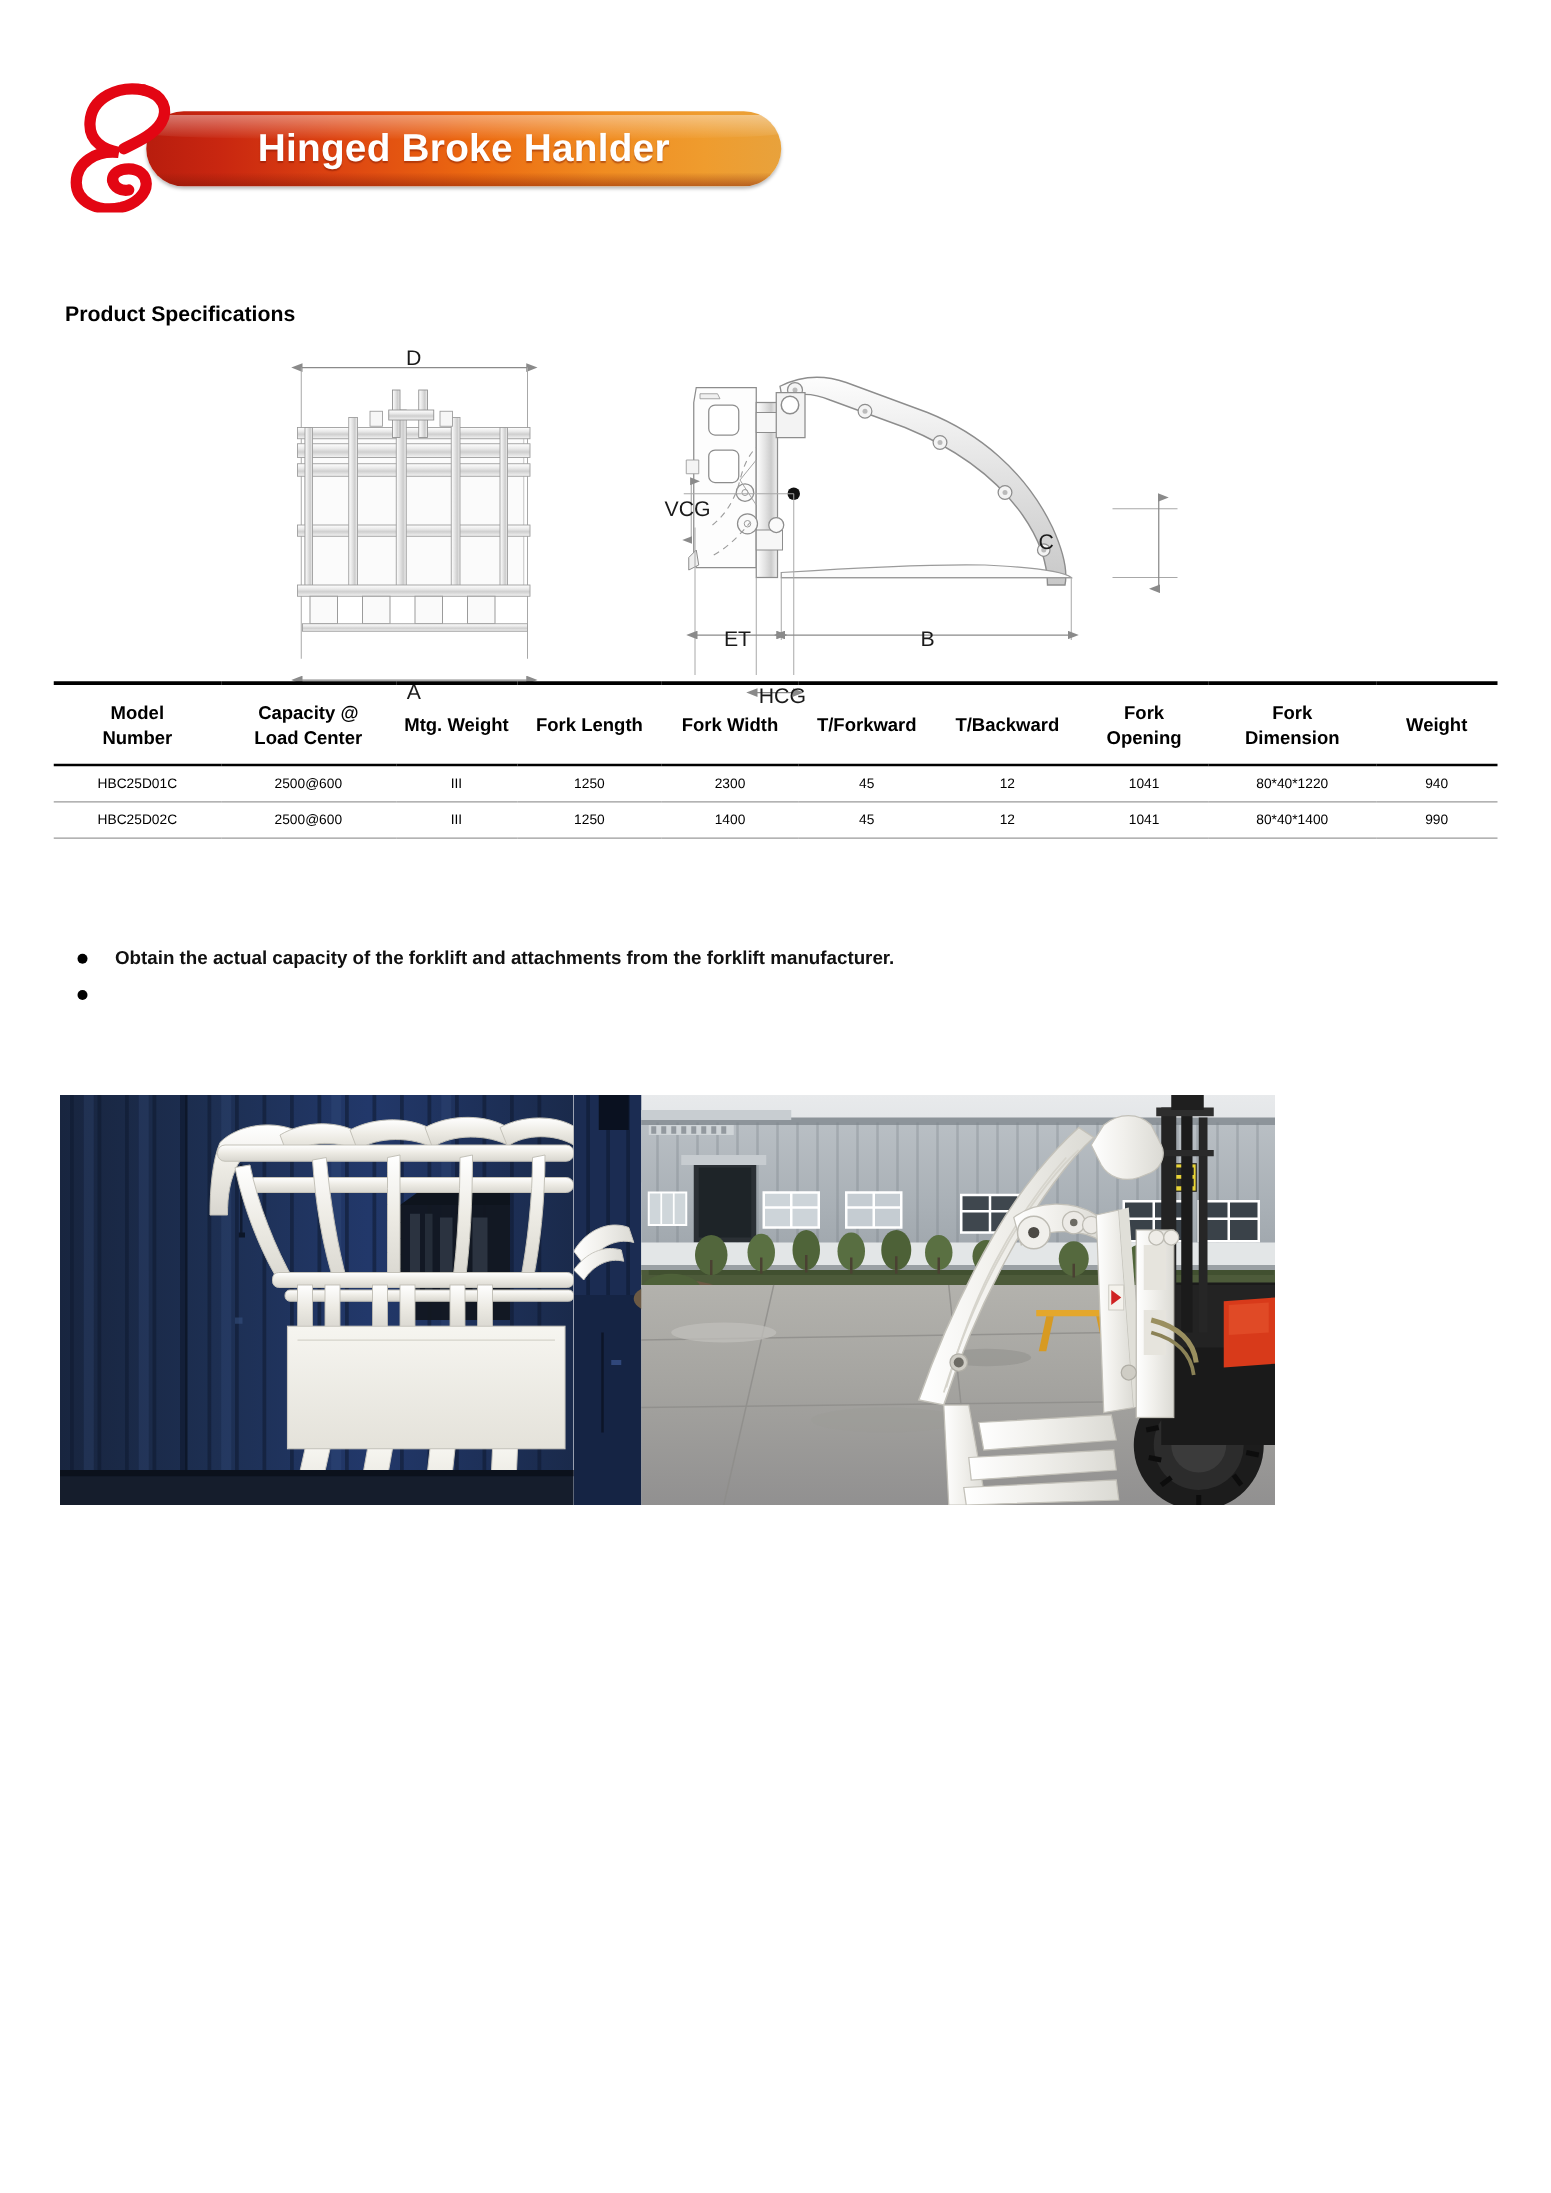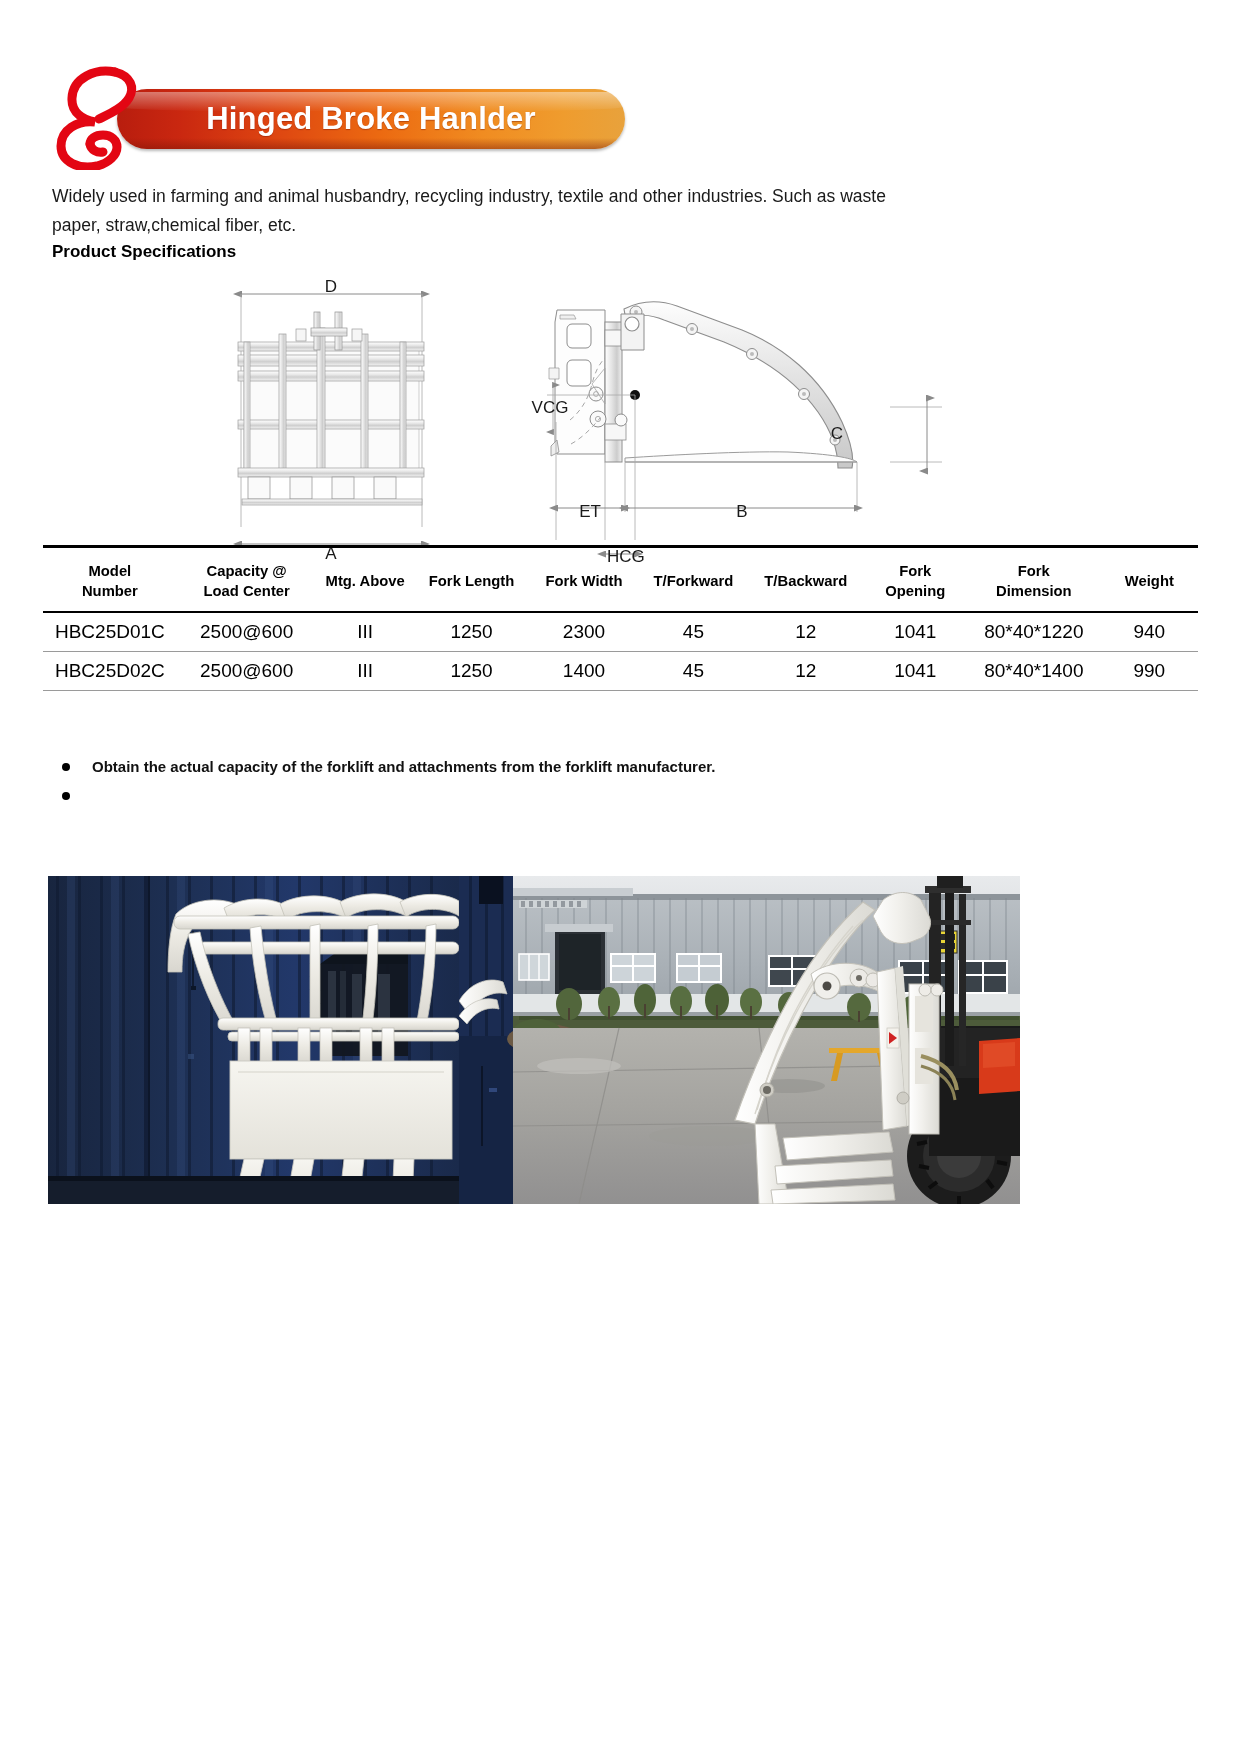--- a/index.html
+++ b/index.html
@@ -134,21 +134,21 @@
     font-size: 14.8px;
     line-height: 20px;
     padding: 13px 2px 10px 2px;
     vertical-align: middle;
   }
   table.spec tr.units td {
     font-size: 14.6px;
     padding: 4px 2px 6px 2px;
   }
   table.spec tbody tr.datarow td {
-    font-size: 19px;
+    font-size: 11px;
     padding: 8px 2px 8px 2px;
   }
   .rule-top    { border-top: 3px solid #000; }
   .rule-mid    { border-top: 2.4px solid #000; }
   .rule-thin   { border-top: 1.6px solid #9a9a9a; }
   .rule-bottom { border-bottom: 1.6px solid #9a9a9a; }
 
   
   .notes {
     position: absolute;
@@ -203,21 +203,20 @@
     <svg class="logo-mark" viewBox="0 0 86 108" xmlns="http://www.w3.org/2000/svg">
       <path d="M60 10 C40 6 18 16 17 36 C16 52 30 58 40 60
                C22 58 6 68 6 84 C6 100 24 108 42 104
                C54 101 62 93 62 85 C62 78 56 73 48 73
                C40 73 35 77 35 82" fill="none" stroke="#e30613" stroke-width="9" stroke-linecap="round"></path>
       <path d="M60 10 C76 14 80 26 74 36 C68 46 54 52 44 57" fill="none" stroke="#e30613" stroke-width="9" stroke-linecap="round"></path>
       <path d="M35 82 C36 88 42 91 48 90" fill="none" stroke="#e30613" stroke-width="9" stroke-linecap="round"></path>
     </svg>
   </div>
 
-  <div class="intro">Widely used in farming and animal husbandry, recycling industry, textile and other industries. Such as waste paper, straw,chemical fiber, etc.</div>
 
   <div class="section-title">Product Specifications</div>
 
   <div class="drawings">
     <svg width="1140" height="300" viewBox="0 0 1140 300" xmlns="http://www.w3.org/2000/svg">
       <defs>
         <linearGradient id="steelH" x1="0" y1="0" x2="0" y2="1">
           <stop offset="0%" stop-color="#ffffff"></stop>
           <stop offset="35%" stop-color="#e9e9e9"></stop>
           <stop offset="60%" stop-color="#cfcfcf"></stop>
@@ -377,21 +376,21 @@
         <tr class="hdr rule-top">
           <th>
             <div>Model</div>
             <div>Number</div>
           </th>
           <th>
             <div>Capacity @</div>
             <div>Load Center</div>
           </th>
           <th>
-            <div>Mtg.  Above</div>
+            <div>Mtg.  Weight</div>
           </th>
           <th>
             <div>Fork Length</div>
           </th>
           <th>
             <div>Fork Width</div>
           </th>
           <th>
             <div>T/Forkward</div>
           </th>

